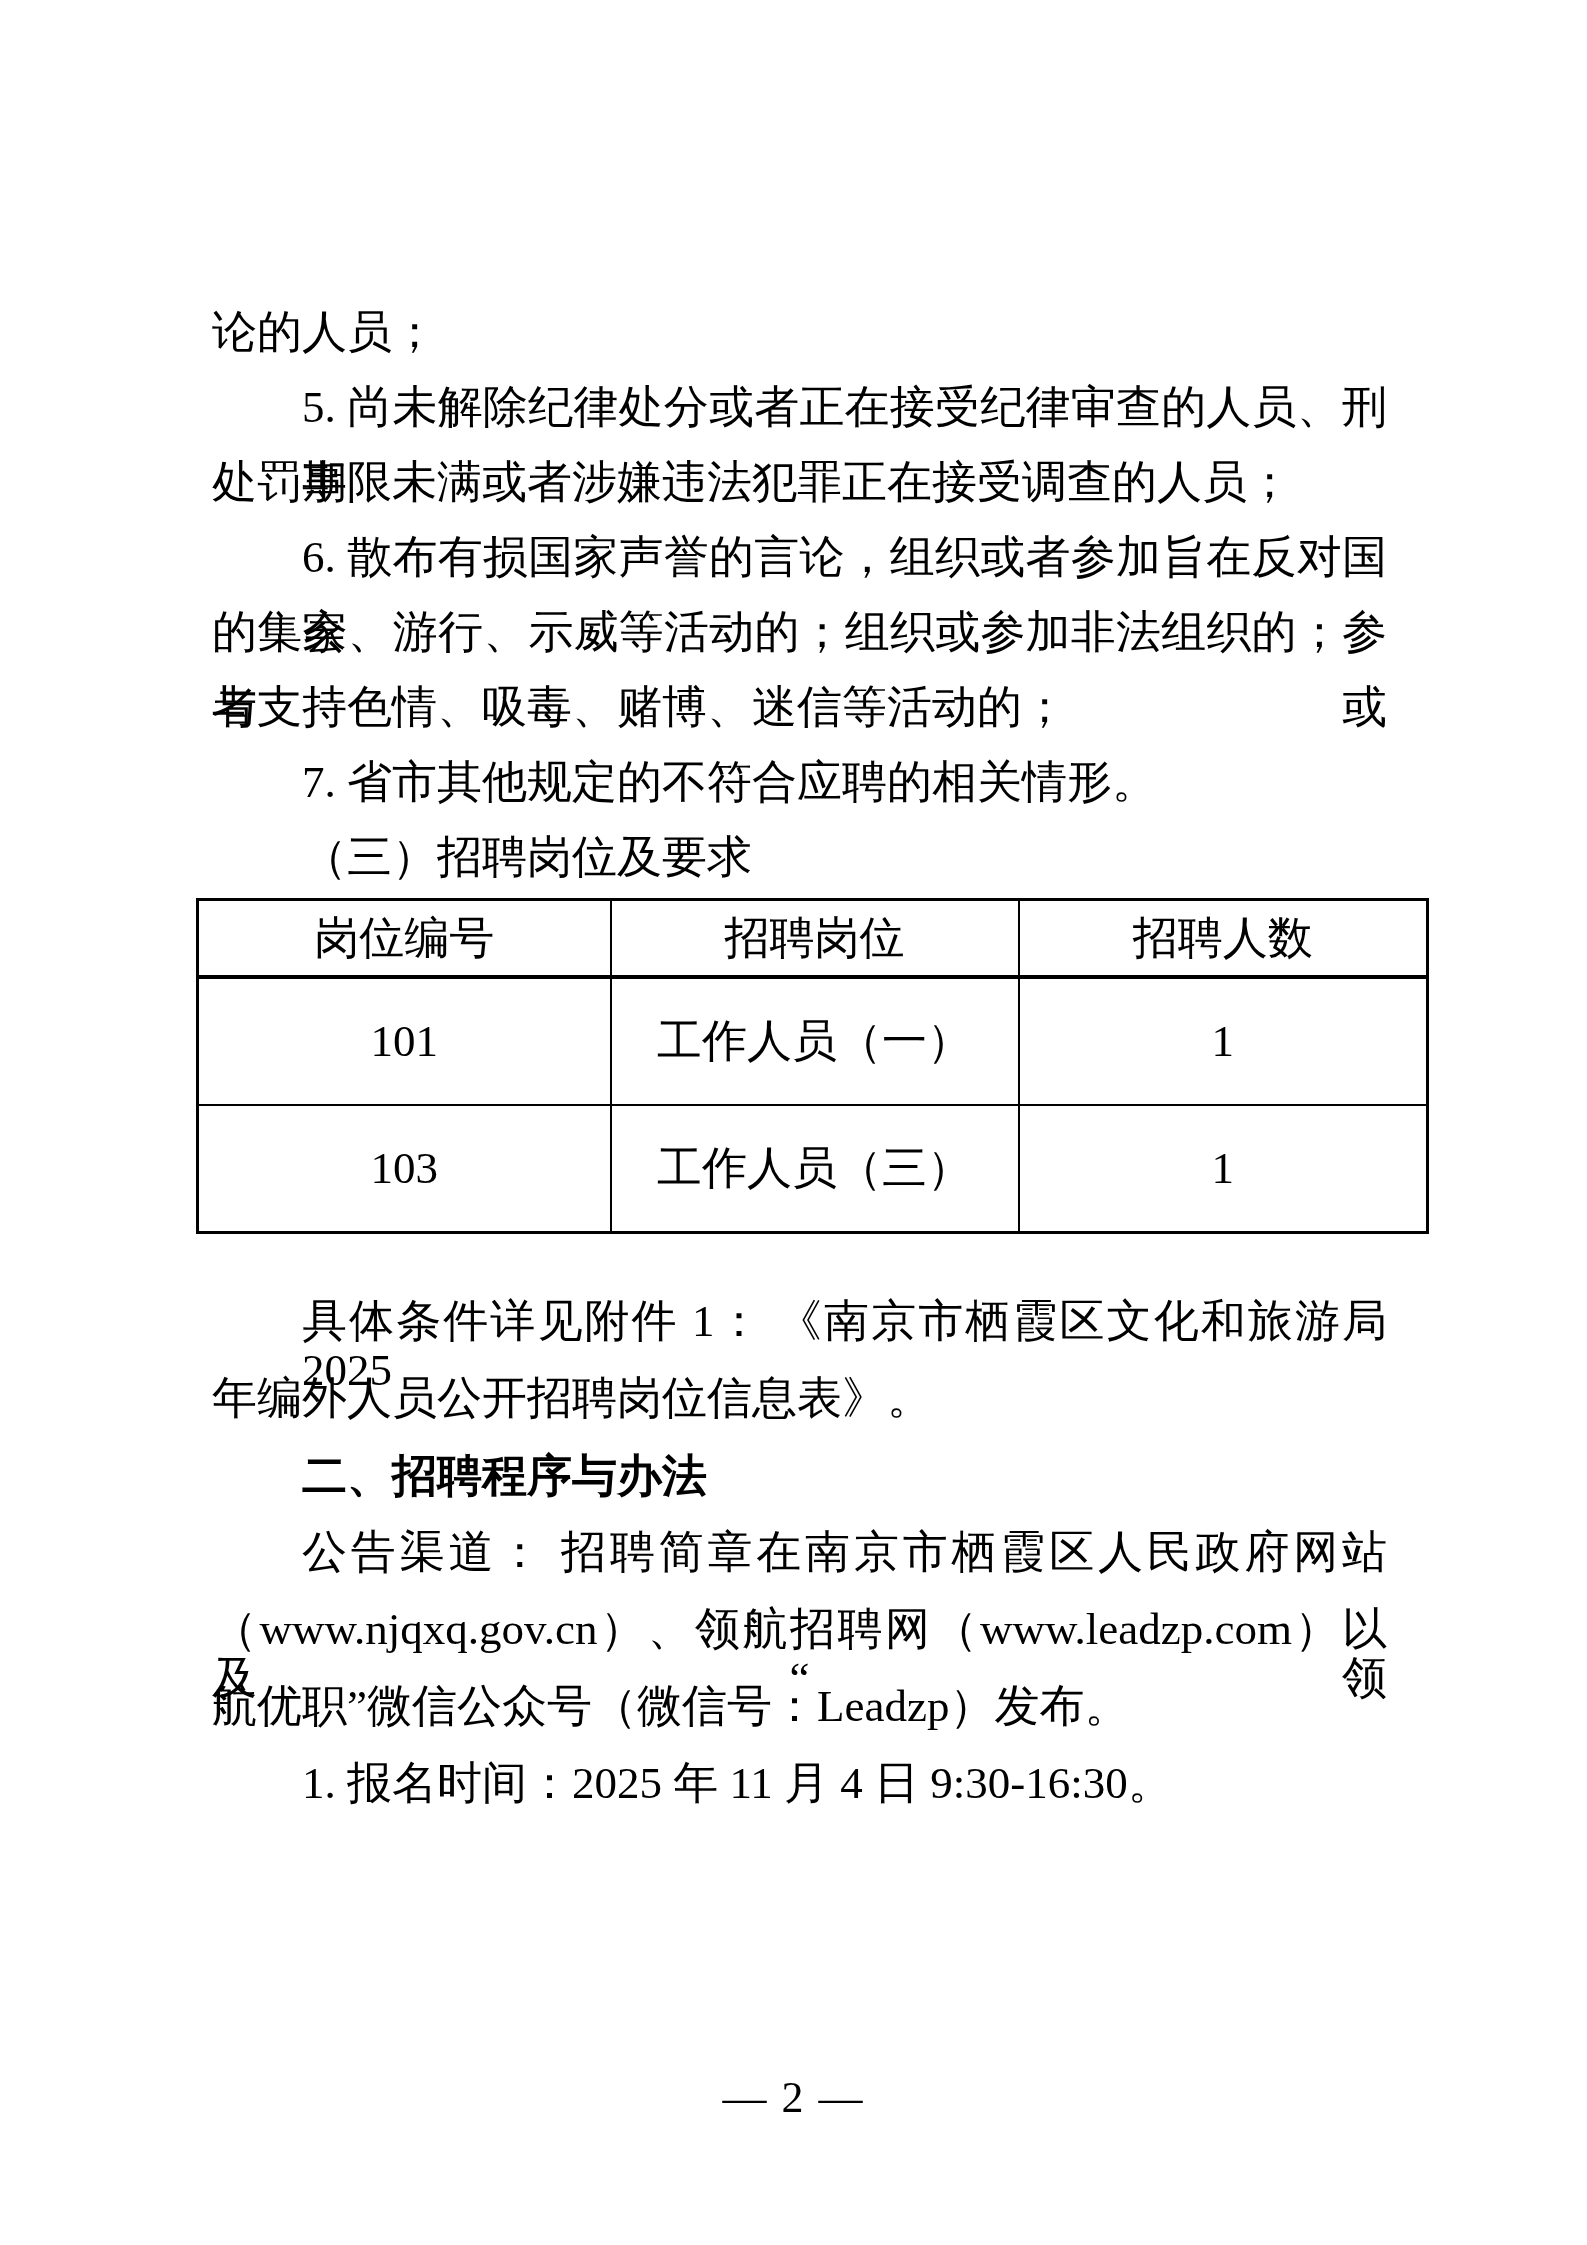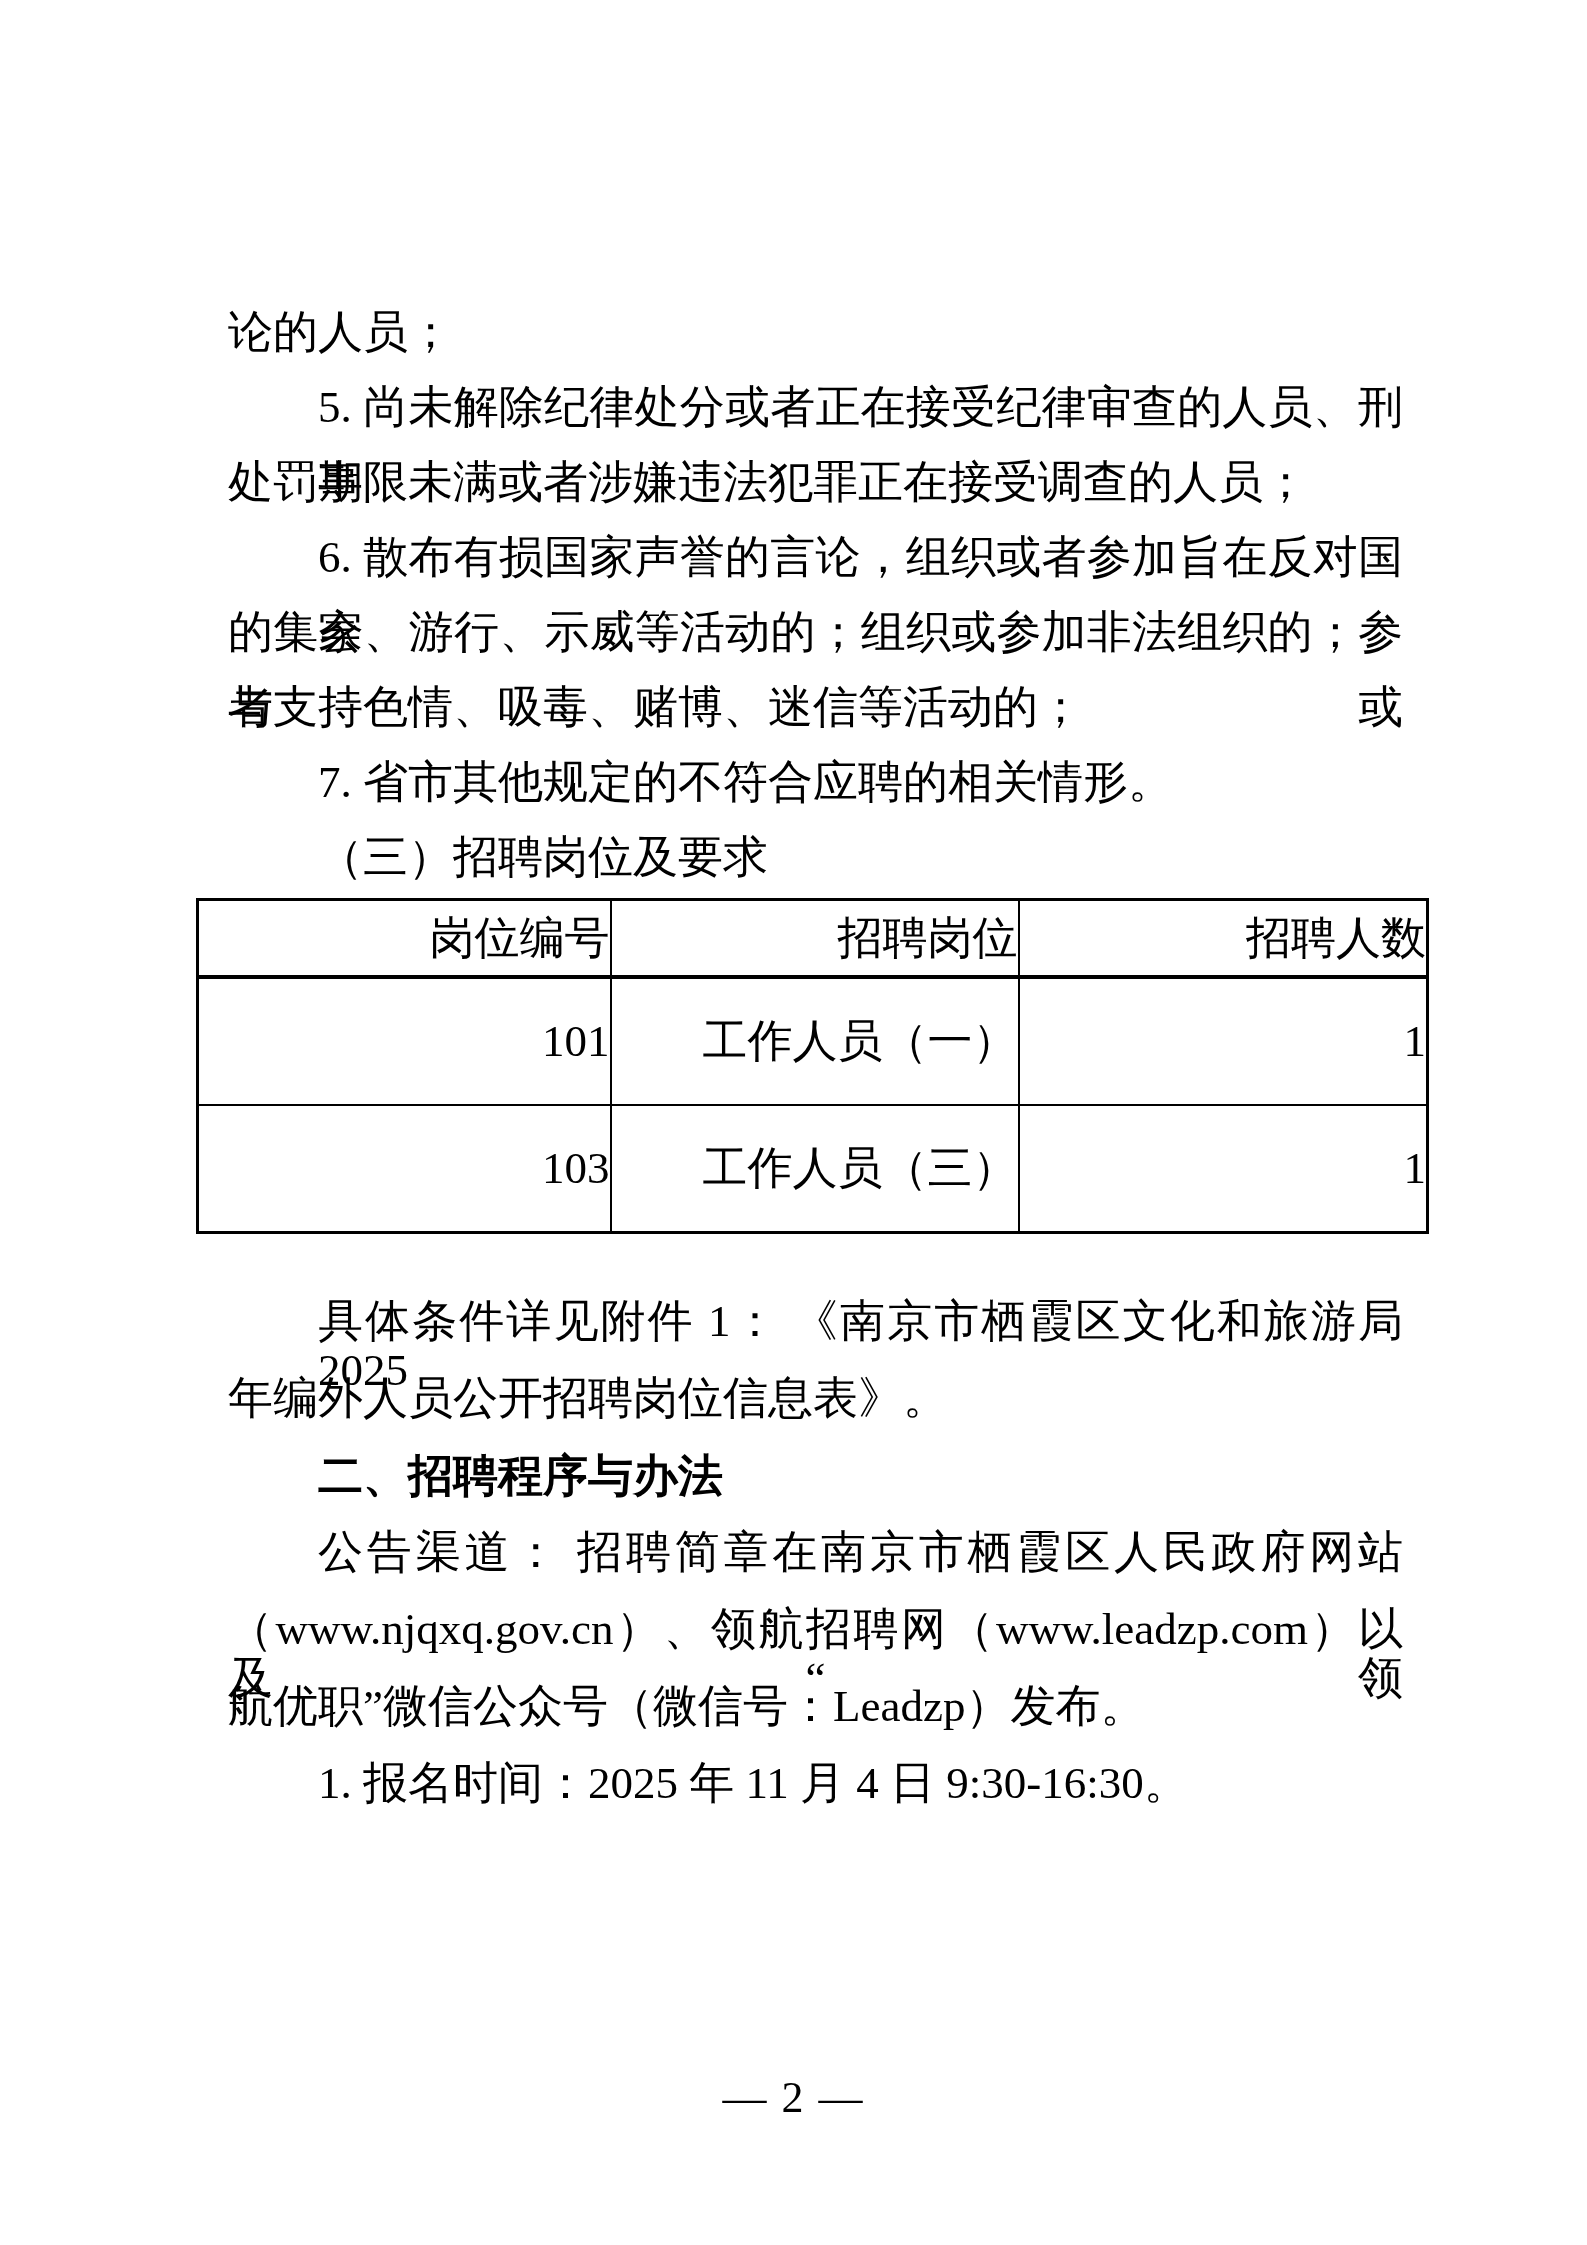--- a/index.html
+++ b/index.html
@@ -5,21 +5,21 @@
   html,body{margin:0;padding:0;background:#888;}
   .page{
     position:relative;
     width:1587px;height:2245px;
     margin:0 auto;
     background:#ffffff;
     color:#000;
     font-family:"Liberation Serif","DejaVu Serif",serif;
     overflow:hidden;
   }
-  .textblock{position:absolute;margin-left:16px;}
+  .textblock{position:absolute;}
   .tb-top{left:212px;top:295px;width:1175px;}
   .tb-bottom{left:212px;top:1297px;width:1175px;}
   .line{
     font-size:45px;
     text-align:left;
     white-space:normal;
   }
   .tb-top .line{height:75px;line-height:75px;}
   .tb-bottom .line{height:77px;line-height:49px;}
   .indent{padding-left:90px;}
@@ -31,21 +31,21 @@
   table.postable{
     position:absolute;
     left:196px;top:898px;
     width:1230px;
     border-collapse:collapse;
     table-layout:fixed;
     border:3px solid #000;
   }
   .postable th,.postable td{
     border:2px solid #000;
-    text-align:right;
+    text-align:center;
     vertical-align:middle;
     font-size:45px;
     font-weight:normal;
     padding:0;
   }
   .postable tr.head{height:77px;}
   .postable tr.head th{border-bottom:4px solid #000;}
   .postable tr.datarow{height:128px;}
   .pagefooter{
     position:absolute;

